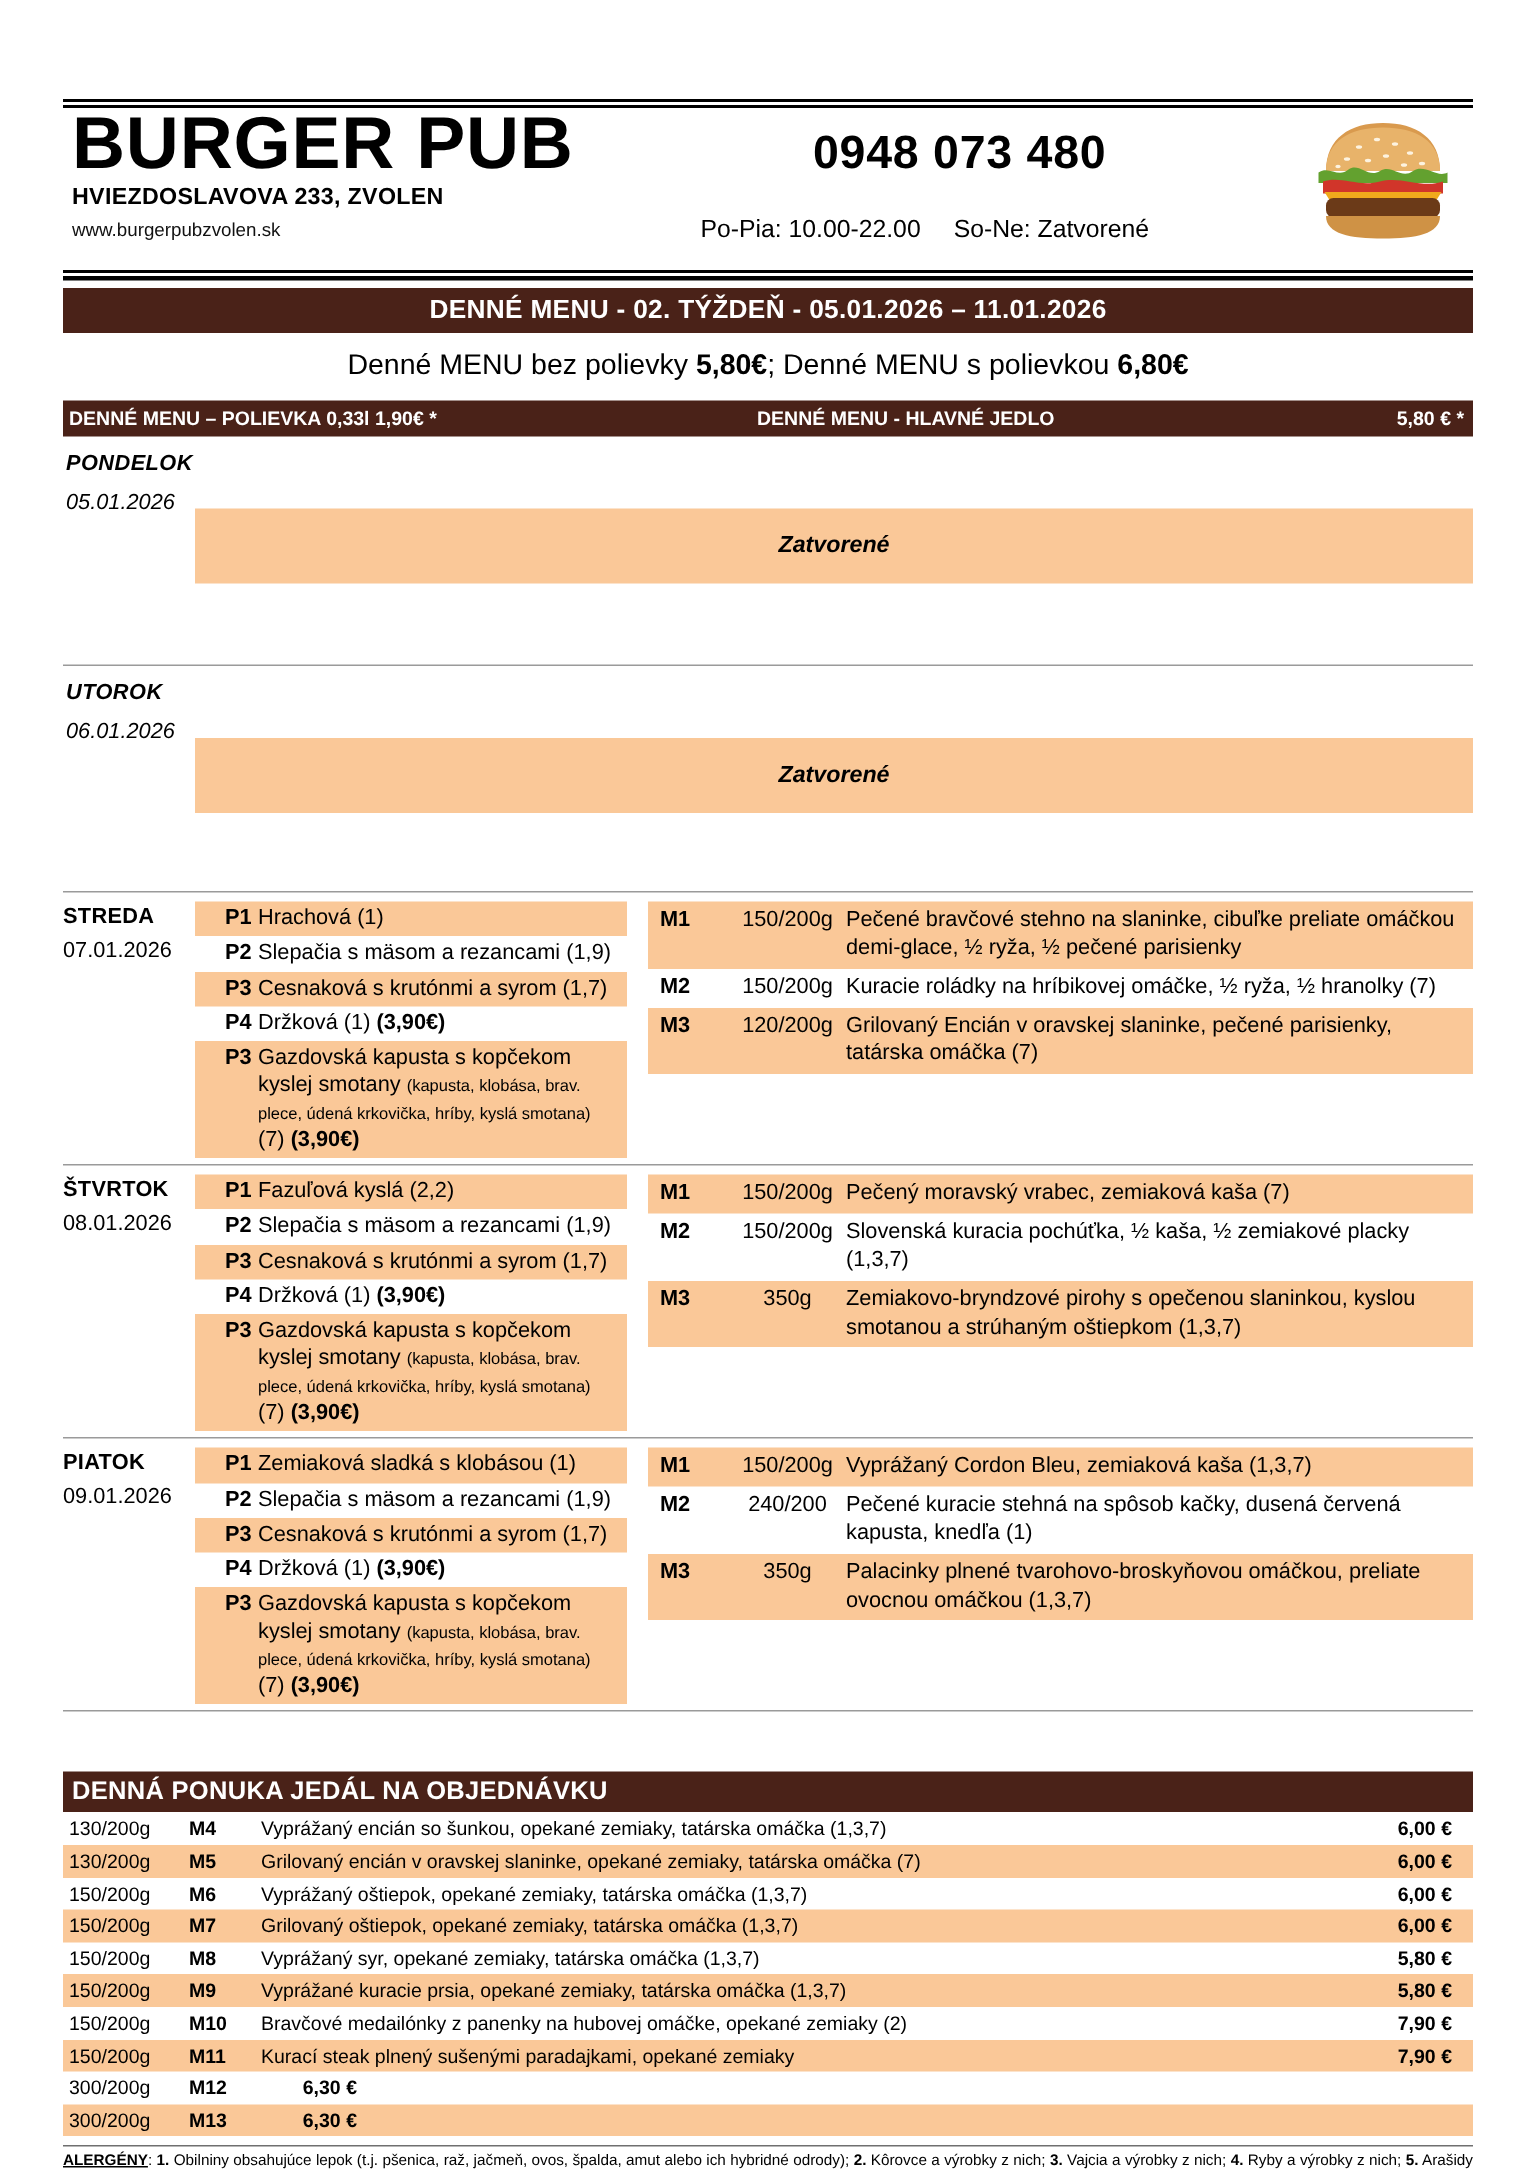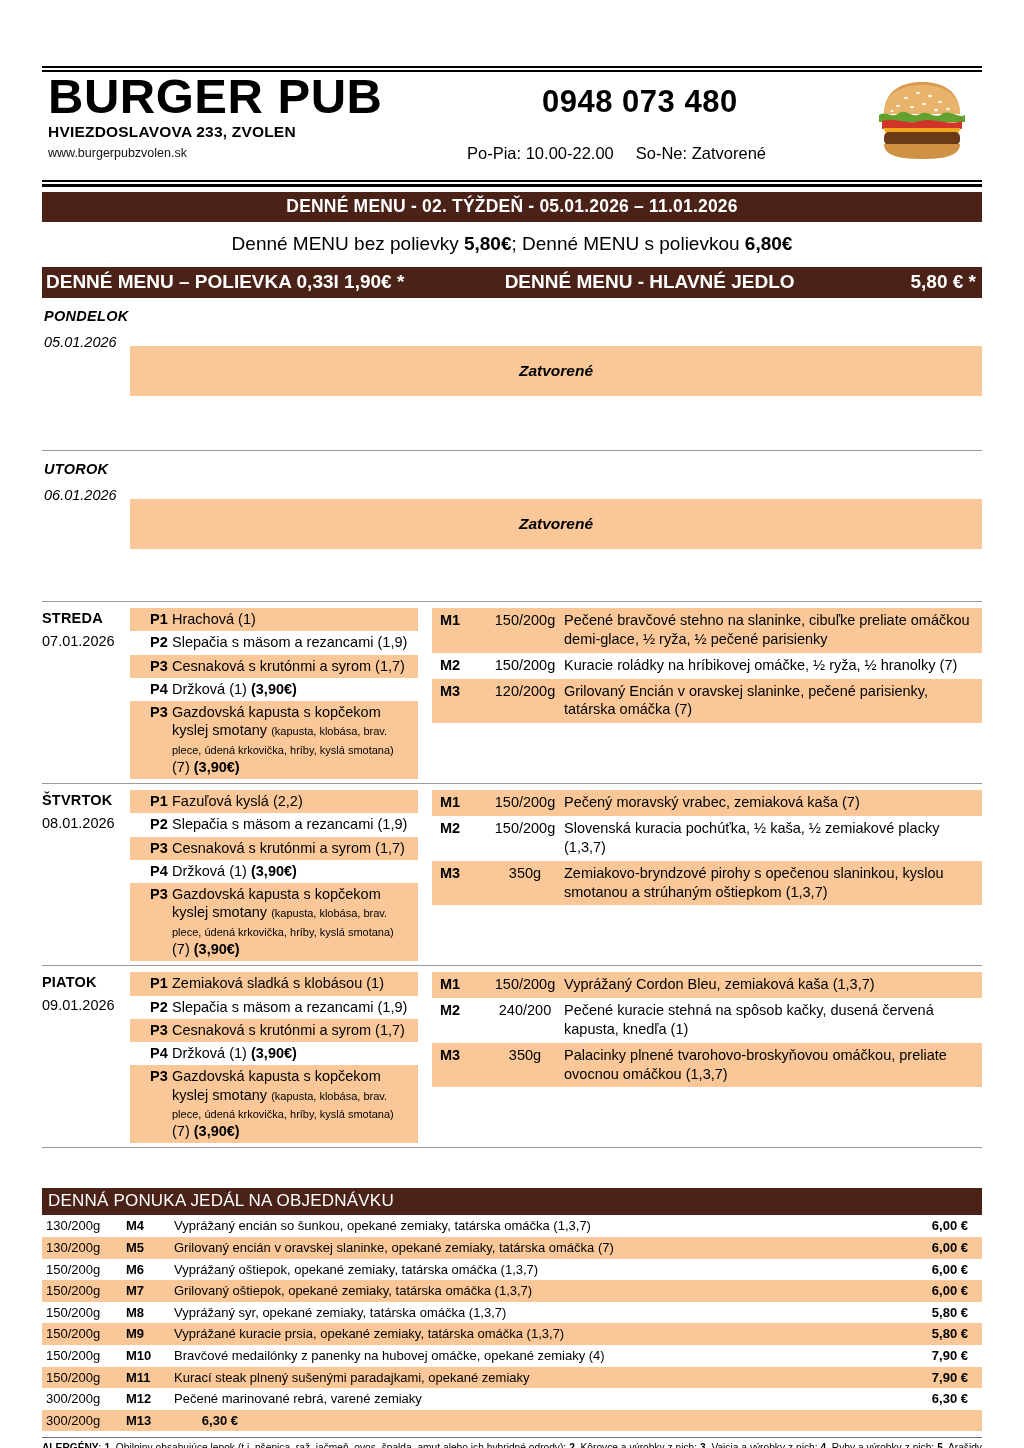--- a/index.html
+++ b/index.html
@@ -105,21 +105,21 @@
     text-align: center;
     font-size: 19px;
     padding: 11px 0 10px 0;
   }
   .price-line b { font-weight: bold; }
 
   .bar-split {
     background: #4a2218;
     color: #fff;
     font-weight: bold;
-    font-size: 19px;
+    font-size: 13px;
     display: flex;
     padding: 4px 0 5px 0;
     margin-top: 2px;
   }
   .bar-split .left  { width: 46%; padding-left: 4px; text-align: left; }
   .bar-split .right { width: 54%; text-align: left; padding-left: 52px; position: relative; }
   .bar-split .right .rprice { position: absolute; right: 6px; top: 0; }
 
   
   .closed-day {
@@ -231,21 +231,21 @@
     flex: 0 0 78px;
     text-align: center;
   }
   .mrow .mtxt { flex: 1 1 auto; padding-right: 8px; }
 
   
   .order-gap { height: 40px; }
   .order-title {
     background: #4a2218;
     color: #fff;
-    font-weight: normal;
+    font-weight: bold;
     font-size: 17px;
     padding: 3px 0 4px 6px;
     letter-spacing: 0.2px;
   }
   .orow {
     display: flex;
     align-items: center;
     font-size: 13px;
     padding: 3px 0 3px 0;
     line-height: 1.2;
@@ -524,33 +524,32 @@
       </div>
       <div class="orow hl">
         <span class="owt">150/200g</span>
         <span class="ocd">M9</span>
         <span class="odsc">Vyprážané kuracie prsia, opekané zemiaky, tatárska omáčka (1,3,7)</span>
         <span class="oprc">5,80 €</span>
       </div>
       <div class="orow">
         <span class="owt">150/200g</span>
         <span class="ocd">M10</span>
-        <span class="odsc">Bravčové medailónky z panenky na hubovej omáčke, opekané zemiaky (4)</span>
+        <span class="odsc">Bravčové medailónky z panenky na hubovej omáčke, opekané zemiaky (2)</span>
         <span class="oprc">7,90 €</span>
       </div>
       <div class="orow hl">
         <span class="owt">150/200g</span>
         <span class="ocd">M11</span>
         <span class="odsc">Kurací steak plnený sušenými paradajkami, opekané zemiaky</span>
         <span class="oprc">7,90 €</span>
       </div>
       <div class="orow">
         <span class="owt">300/200g</span>
         <span class="ocd">M12</span>
-        <span class="odsc">Pečené marinované rebrá, varené zemiaky</span>
         <span class="oprc">6,30 €</span>
       </div>
       <div class="orow hl">
         <span class="owt">300/200g</span>
         <span class="ocd">M13</span>
         <span class="oprc">6,30 €</span>
       </div>
     </div>
 
   <div class="allerg-rule"></div>

